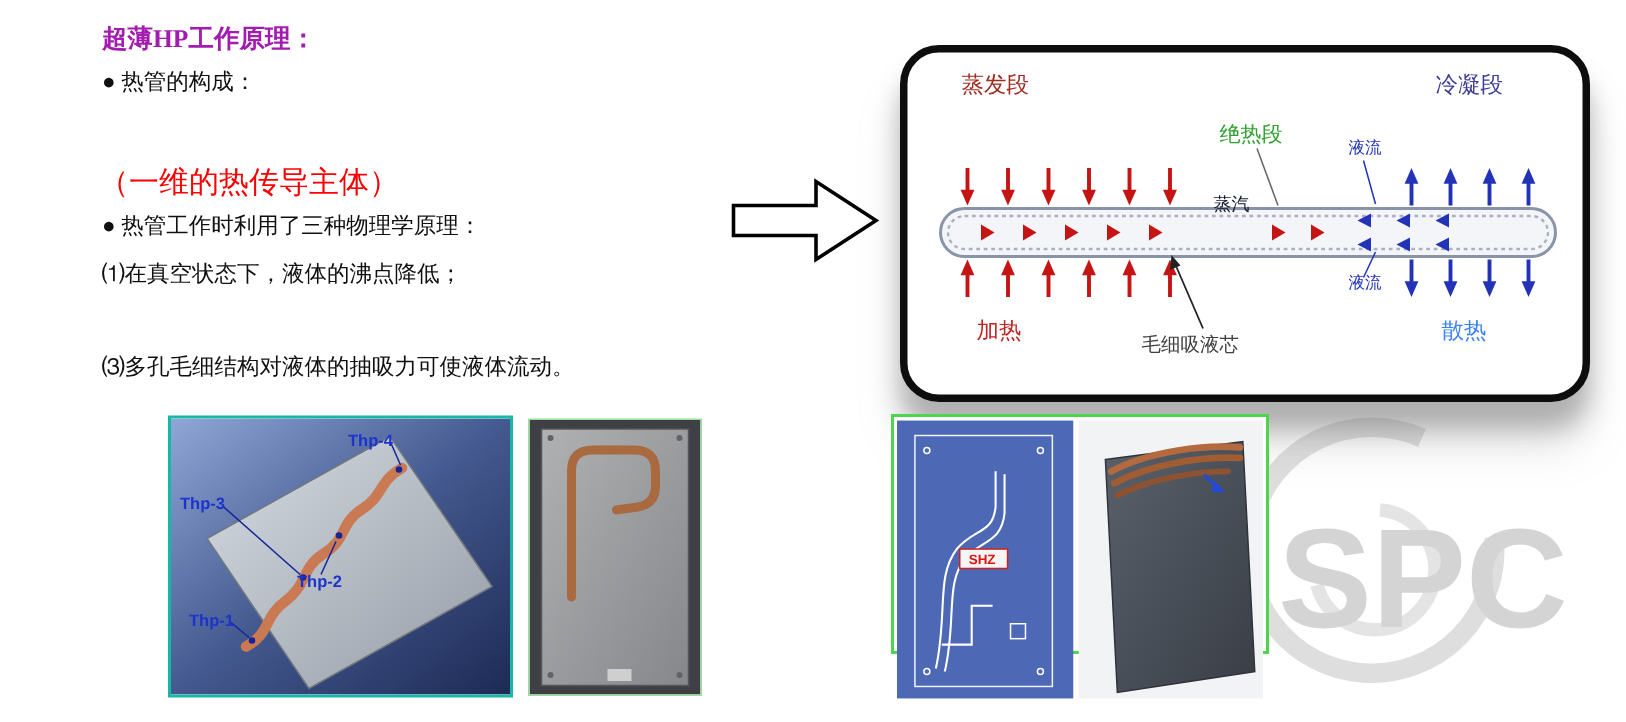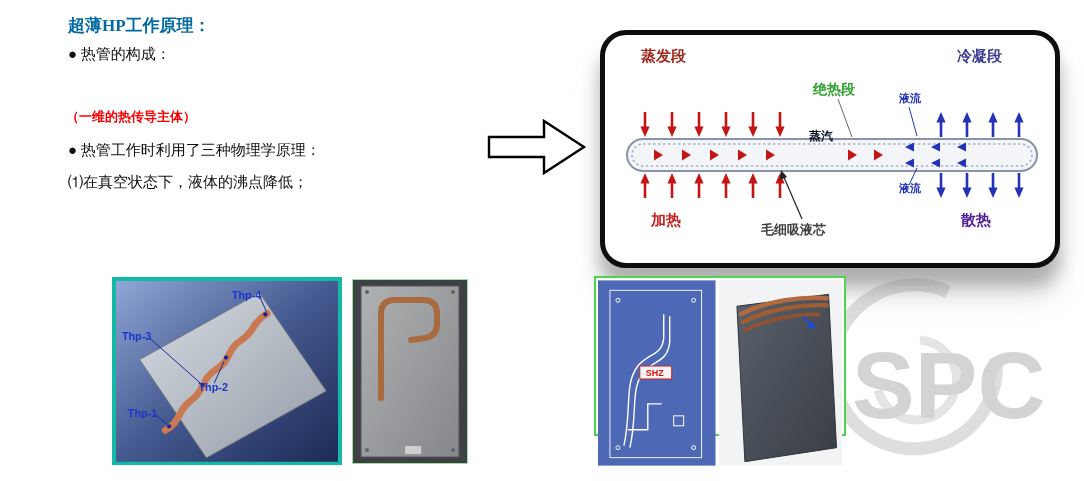--- a/index.html
+++ b/index.html
@@ -2,65 +2,66 @@
 <html><head>
 <meta charset="utf-8">
 <style>
   *{margin:0;padding:0;box-sizing:border-box}
   html,body{width:1084px;height:481px;overflow:hidden}
   body{position:relative;background:#ffffff;font-family:"Liberation Serif","DejaVu Serif",serif}
 
   .page{position:absolute;inset:0}
 
   
-  .title{position:absolute;left:68px;top:14px;font-size:17px;font-weight:bold;color:#0369a1;white-space:nowrap}
+  .title{position:absolute;left:68px;top:14px;font-size:17px;font-weight:bold;color:#a21caf;white-space:nowrap}
   .tl{position:absolute;left:68px;font-size:15px;color:#101010;white-space:nowrap}
   .t0{top:45px}.t1{top:77px}.t2{top:108px;left:66px}.t3{top:141px}.t4{top:173px}.t5{top:204px}.t6{top:235px}
-  .em{color:#fb0000;font-weight:bold;font-size:13px}
+  .em{color:#fb0000;font-weight:normal;font-size:20px}
 
   
   .big-arrow{position:absolute;left:487px;top:118px;width:100px;height:58px}
 
   
   .diagram{position:absolute;left:600px;top:30px;width:460px;height:238px;background:#fff;
            border:5px solid #0d0d0d;border-radius:26px;z-index:2;
            box-shadow:0 18px 16px rgba(110,110,110,.45),0 30px 28px rgba(150,150,150,.25)}
   .diagram svg.pipe{position:absolute;inset:0}
-  .dl{position:absolute;font-weight:bold;white-space:nowrap}
+  .dl{position:absolute;font-weight:normal;white-space:nowrap}
   .dl-evap{left:36px;top:12px;font-size:15px;color:#a02a20}
   .dl-cond{left:352px;top:12px;font-size:15px;color:#3d3d95}
   .dl-adia{left:208px;top:46px;font-size:14px;color:#2ea12e}
   .dl-liq1{left:294px;top:56px;font-size:11px;color:#2233b8}
   .dl-liq2{left:294px;top:146px;font-size:11px;color:#2233b8}
   .dl-vap{left:204px;top:93px;font-size:12px;color:#0f172a}
   .dl-heat{left:46px;top:176px;font-size:15px;color:#c42222}
   .dl-wick{left:156px;top:186px;font-size:13px;color:#404040}
-  .dl-diss{left:356px;top:176px;font-size:15px;color:#4c1d95}
+  .dl-diss{left:356px;top:176px;font-size:15px;color:#3b82f6}
   .red{color:#c41414}.blue{color:#2233b8}
 
   
   .fig{position:absolute;background:#fff;z-index:3}
   .fig svg{display:block}
-  .fig1{left:112px;top:277px;width:230px;height:188px;border:4px solid #14b8a6}
+  .fig1{left:112px;top:277px;width:230px;height:188px;border:2px solid #14b8a6}
   .fig2{left:352px;top:279px;width:116px;height:185px;border:1px solid #9adf9a}
   .fig3{left:594px;top:276px;width:252px;height:160px;border:2px solid #4fd44f;display:flex;gap:3px;padding:2px}
 
   
   .watermark{position:absolute;left:800px;top:262px;width:290px;height:220px;z-index:1}
 </style>
 </head>
 <body>
 
 <div class="page">
 
   <div class="title">超薄HP工作原理：</div>
   <div class="tl t0">● 热管的构成：</div>
   <div class="tl t2 em">（一维的热传导主体）</div>
   <div class="tl t4">⑴在真空状态下，液体的沸点降低；</div>
   <div class="tl t3">● 热管工作时利用了三种物理学原理：</div>
+  <div class="tl t6">⑶多孔毛细结构对液体的抽吸力可使液体流动。</div>
 
   <svg class="big-arrow" viewBox="0 0 100 58">
     <polygon points="2,19 57,19 57,3 97,29 57,55 57,39 2,39" fill="#ffffff" stroke="#000000" stroke-width="2.4"></polygon>
   </svg>
 
   <div class="diagram">
     <svg class="pipe" viewBox="0 0 450 228">
       <defs>
         <g id="arrV" stroke="currentColor" fill="currentColor">
           <line x1="0" y1="0" x2="0" y2="16" stroke-width="2.6"></line>

